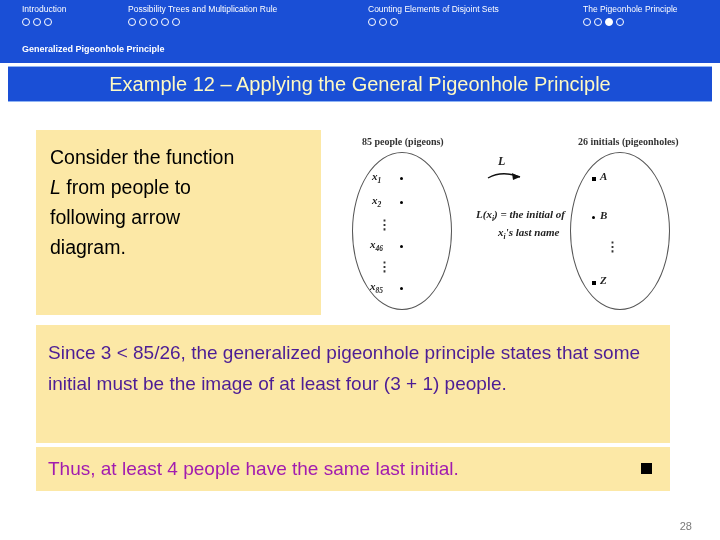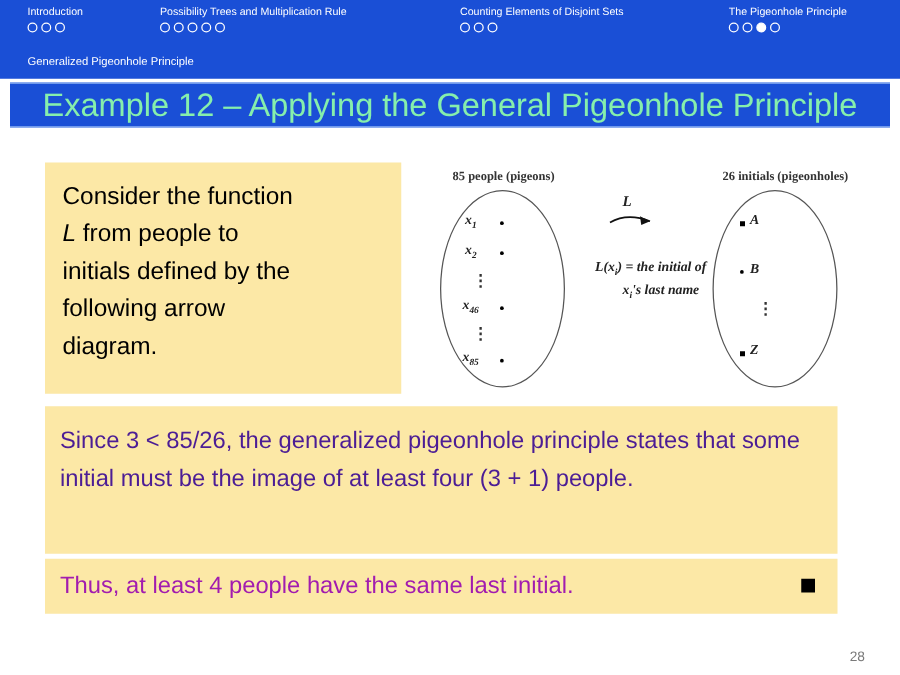--- a/index.html
+++ b/index.html
@@ -60,42 +60,42 @@
   .dot.filled {
     background: #ffffff;
   }
 
   .nav-sub {
     position: absolute;
     left: 22px;
     top: 44px;
     color: #ffffff;
     font-size: 9px;
-    font-weight: normal;
+    font-weight: bold;
     white-space: nowrap;
   }
 
   
   .title-bar {
     position: absolute;
     left: 8px;
     top: 66px;
     width: 704px;
     height: 36px;
     background: #1a4fd6;
     border-top: 1px solid #8fb4f4;
     border-bottom: 1px solid #8fb4f4;
     box-sizing: border-box;
     display: flex;
     align-items: center;
     justify-content: center;
   }
   .title-bar .title-text {
-    color: #86efac;
-    font-size: 26px;
+    color: #fef9c3;
+    font-size: 20px;
     white-space: nowrap;
   }
 
   
   .box {
     position: absolute;
     background: #fde9a9;
     background: #fce8a6;
     box-sizing: border-box;
   }
@@ -276,21 +276,20 @@
 <div class="title-bar">
   <span class="title-text">Example 12 – Applying the General Pigeonhole Principle</span>
 </div>
 
 <div class="box box-intro">
   <div class="para">
     <div>Consider the function</div>
     <div>
       <span class="italic">L</span><span> from people to</span>
     </div>
-    <div>initials defined by the</div>
     <div>following arrow</div>
     <div>diagram.</div>
   </div>
 </div>
 
 <div class="figure">
 
   <div class="fig-label" style="left:32px; top:8px;">85 people (pigeons)</div>
   <div class="fig-label" style="left:248px; top:8px;">26 initials (pigeonholes)</div>
 

